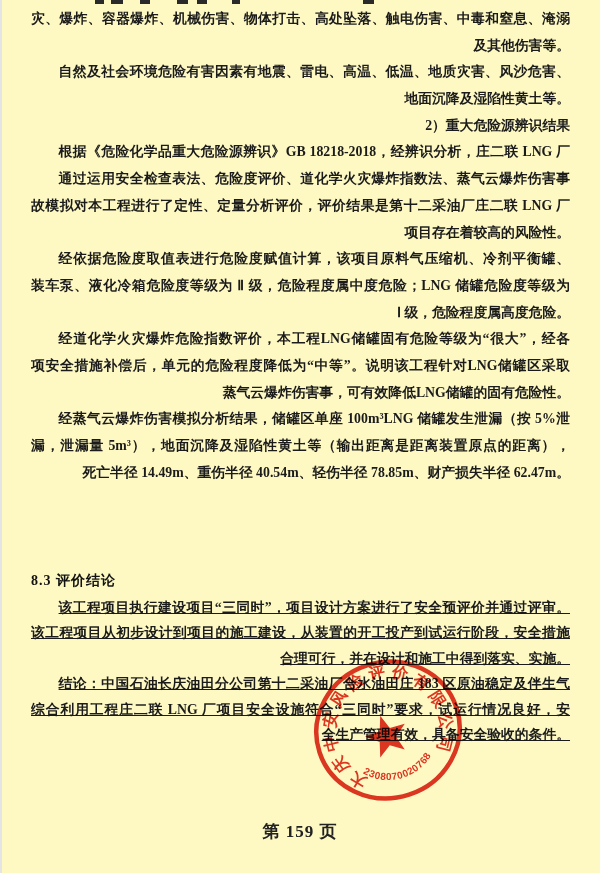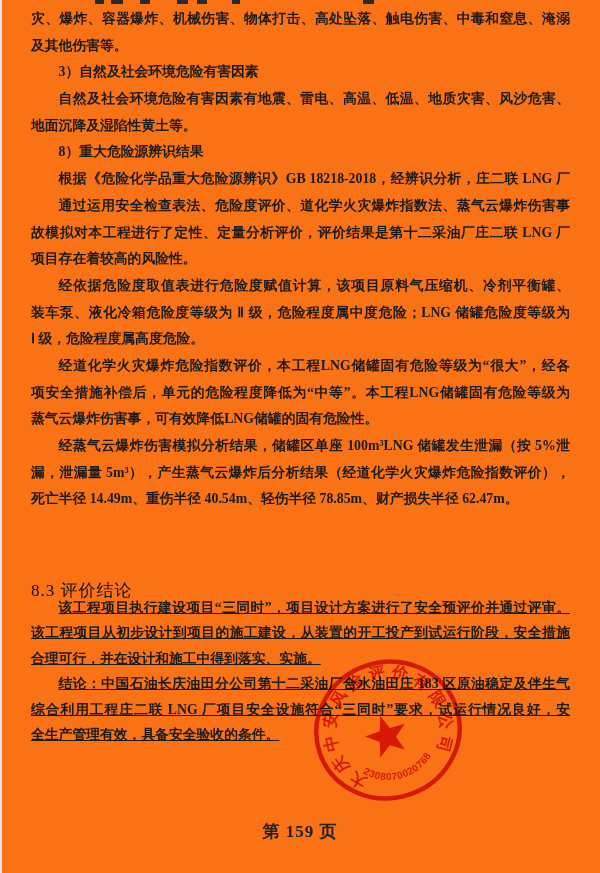--- a/index.html
+++ b/index.html
@@ -1,32 +1,32 @@
 <!DOCTYPE html>
 <html><head>
 <meta charset="utf-8">
 <style>
   html,body{margin:0;padding:0;background:#ffffff;}
   .page{
-    position:relative;width:600px;height:873px;background:#f97316;overflow:hidden;
+    position:relative;width:600px;height:873px;background:#fef9c3;overflow:hidden;
     color:#1b1b1b;font-family:"Liberation Serif",serif;font-weight:600;
   }
   .left-edge{position:absolute;left:0;top:0;width:2px;height:100%;background:#e4e4e4;}
   .frag{position:absolute;top:0;height:4px;background:#2a2a2a;}
   .block{position:absolute;left:31px;width:539px;}
   #block1{top:6px;}
   #block1 .line{line-height:26.7px;height:26.7px;}
   #block2{top:595px;text-decoration:underline;}
   #block2 .line{line-height:25.4px;height:25.4px;}
-  .line{font-size:13.8px;overflow:hidden;text-align:left;}
+  .line{font-size:13.8px;overflow:hidden;text-align:right;}
   .line.full{text-align:justify;text-align-last:justify;text-justify:inter-character;}
   .line.ind{text-indent:2em;}
   .heading{
-    position:absolute;left:31px;top:572px;font-size:17px;font-weight:400;
-    letter-spacing:1px;color:#111;margin-top:7px;
+    position:absolute;left:31px;top:572px;font-size:14px;font-weight:700;
+    letter-spacing:1px;color:#111;
   }
   .footer{
     position:absolute;left:0;top:820px;width:100%;text-align:center;
     font-size:17px;color:#222;letter-spacing:1px;font-weight:600;
   }
   .seal{
     position:absolute;left:308px;top:656px;width:160px;height:152px;
     mix-blend-mode:multiply;opacity:.95;
   }
 </style>
@@ -43,36 +43,35 @@
     <i class="frag" style="left:140px;width:10px;"></i>
     <i class="frag" style="left:177px;width:11px;"></i>
     <i class="frag" style="left:197px;width:10px;"></i>
     <i class="frag" style="left:232px;width:8px;"></i>
     <i class="frag" style="left:363px;width:11px;"></i>
   </div>
 
   <div class="block" id="block1">
       <div class="line full">灾、爆炸、容器爆炸、机械伤害、物体打击、高处坠落、触电伤害、中毒和窒息、淹溺</div>
       <div class="line">及其他伤害等。</div>
-      <div class="line ind">3）自然及社会环境危险有害因素</div>
       <div class="line ind full">自然及社会环境危险有害因素有地震、雷电、高温、低温、地质灾害、风沙危害、</div>
       <div class="line">地面沉降及湿陷性黄土等。</div>
-      <div class="line ind">8）重大危险源辨识结果</div>
+      <div class="line ind">2）重大危险源辨识结果</div>
       <div class="line ind full">根据《危险化学品重大危险源辨识》GB 18218-2018，经辨识分析，庄二联 LNG 厂</div>
       <div class="line ind full">通过运用安全检查表法、危险度评价、道化学火灾爆炸指数法、蒸气云爆炸伤害事</div>
       <div class="line full">故模拟对本工程进行了定性、定量分析评价，评价结果是第十二采油厂庄二联 LNG 厂</div>
       <div class="line">项目存在着较高的风险性。</div>
       <div class="line ind full">经依据危险度取值表进行危险度赋值计算，该项目原料气压缩机、冷剂平衡罐、LNG</div>
       <div class="line full">装车泵、液化冷箱危险度等级为 Ⅱ 级，危险程度属中度危险；LNG 储罐危险度等级为</div>
       <div class="line">Ⅰ 级，危险程度属高度危险。</div>
       <div class="line ind full">经道化学火灾爆炸危险指数评价，本工程LNG储罐固有危险等级为“很大”，经各</div>
-      <div class="line full">项安全措施补偿后，单元的危险程度降低为“中等”。本工程LNG储罐固有危险等级为</div>
+      <div class="line full">项安全措施补偿后，单元的危险程度降低为“中等”。说明该工程针对LNG储罐区采取</div>
       <div class="line">蒸气云爆炸伤害事，可有效降低LNG储罐的固有危险性。</div>
       <div class="line ind full">经蒸气云爆炸伤害模拟分析结果，储罐区单座 100m³LNG 储罐发生泄漏（按 5%泄</div>
-      <div class="line full">漏，泄漏量 5m³），产生蒸气云爆炸后分析结果（经道化学火灾爆炸危险指数评价），</div>
+      <div class="line full">漏，泄漏量 5m³），地面沉降及湿陷性黄土等（输出距离是距离装置原点的距离），</div>
       <div class="line">死亡半径 14.49m、重伤半径 40.54m、轻伤半径 78.85m、财产损失半径 62.47m。</div>
     </div>
 
   <div class="heading">8.3 评价结论</div>
 
   <div class="block" id="block2">
       <div class="line ind full">该工程项目执行建设项目“三同时”，项目设计方案进行了安全预评价并通过评审。</div>
       <div class="line full">该工程项目从初步设计到项目的施工建设，从装置的开工投产到试运行阶段，安全措施</div>
       <div class="line">合理可行，并在设计和施工中得到落实、实施。</div>
       <div class="line ind full">结论：中国石油长庆油田分公司第十二采油厂合水油田庄 183 区原油稳定及伴生气</div>

